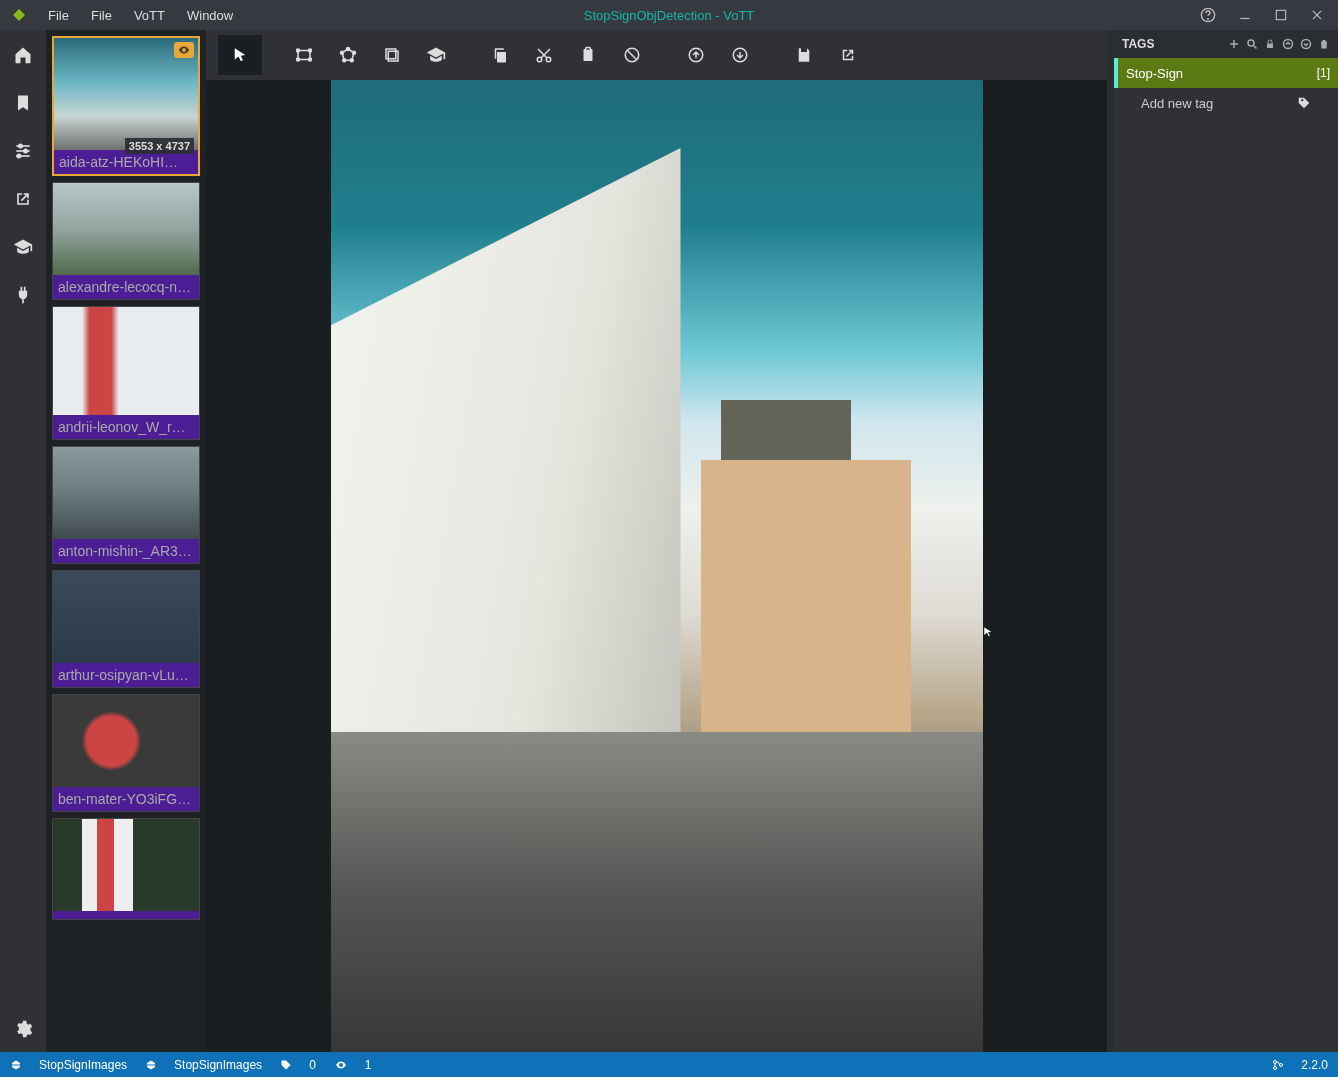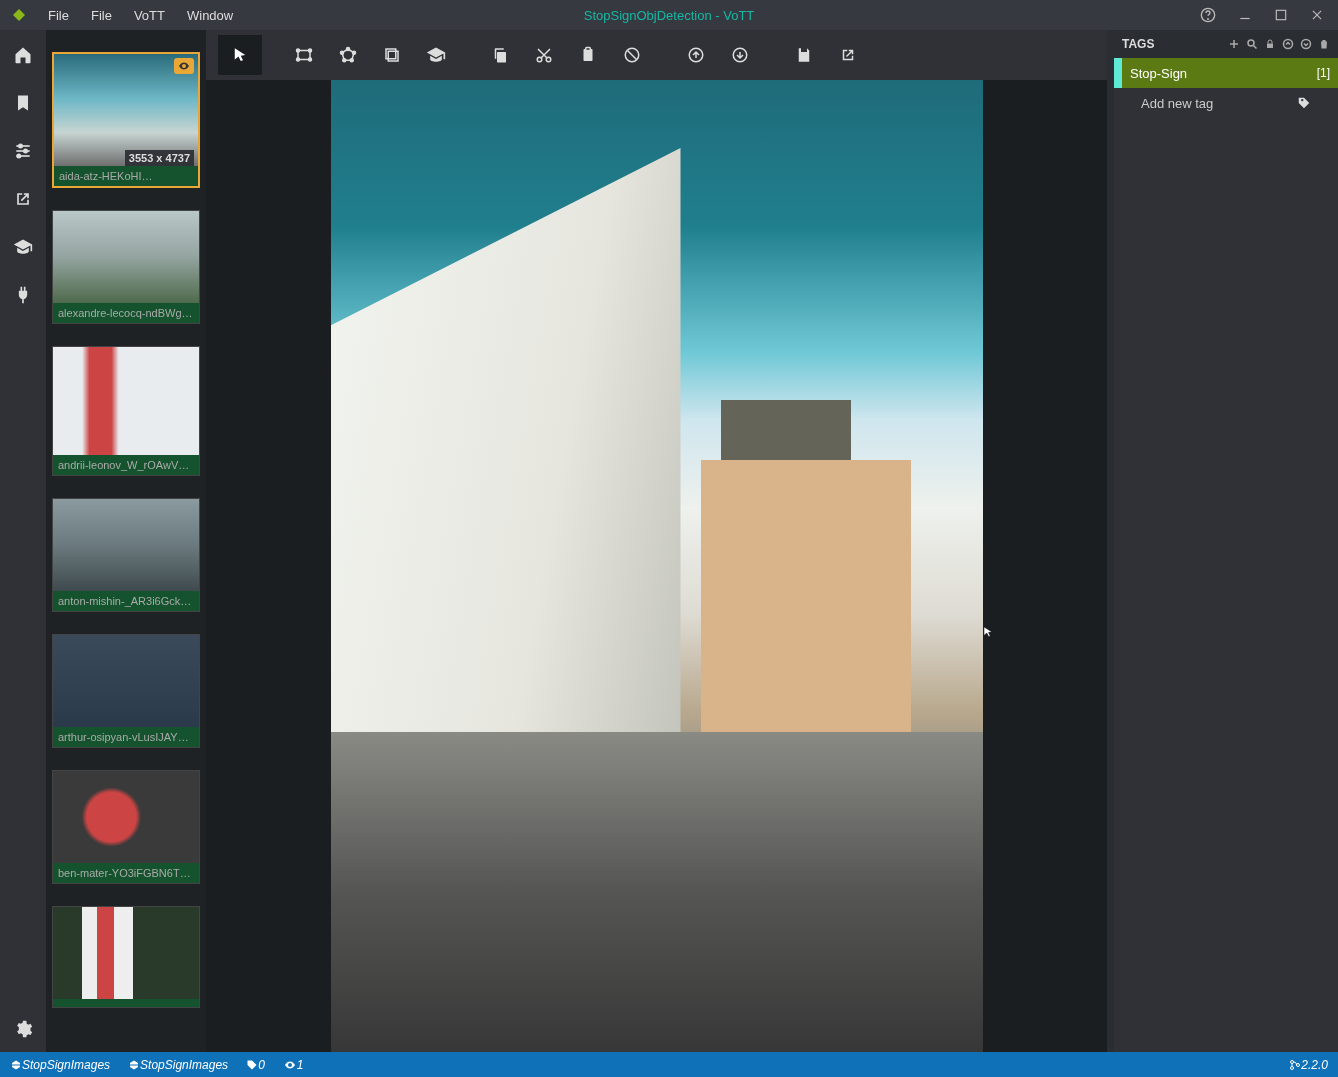--- a/index.html
+++ b/index.html
@@ -14,30 +14,30 @@
 .win-controls { margin-left: auto; display: flex; gap: 22px; padding: 0 14px; color: #bbb; align-items: center; }
 .win-controls span { font-size: 16px; }
 
 
 .main { display: flex; height: calc(100% - 30px - 25px); }
 .left-rail { width: 46px; background: #2f3136; display: flex; flex-direction: column; align-items: center; padding-top: 14px; gap: 26px; }
 .left-rail .ico { width: 22px; height: 22px; color: #ddd; display: flex; align-items: center; justify-content: center; }
 .left-rail .bottom { margin-top: auto; margin-bottom: 12px; }
 
 .thumbs-panel { width: 160px; background: #1f2225; overflow-y: auto; padding: 6px; display: flex; flex-direction: column; gap: 6px; }
-.thumb { background: #333; border: 1px solid #444; position: relative; margin-top: 16px; }
+.thumb { background: #333; border: 1px solid #444; position: relative; }
 .thumb.selected { border: 2px solid #e8a736; }
 .thumb-img { width: 100%; height: 112px; background: linear-gradient(180deg,#2a6b7a 0%, #6db7c6 40%, #c7d5d2 70%, #6f6f6f 100%); }
 .thumb-img.t2 { height: 92px; background: linear-gradient(180deg,#b9c7c8 0%, #94a4a0 50%, #4f6a4c 100%); }
 .thumb-img.t3 { height: 108px; background: linear-gradient(90deg,#e8ecef 20%, #c44 25%, #c44 40%, #e8ecef 45%); }
 .thumb-img.t4 { height: 92px; background: linear-gradient(180deg,#8a9a9e 0%, #6b7a7e 50%, #3f4a4e 100%); }
 .thumb-img.t5 { height: 92px; background: linear-gradient(180deg,#3a4a5a 0%, #2a3a4a 100%); }
 .thumb-img.t6 { height: 92px; background: radial-gradient(circle at 40% 50%, #c44 0%, #c44 25%, #3a3a3a 30%, #3a3a3a 100%); }
 .thumb-img.t7 { height: 92px; background: linear-gradient(90deg,#2a3a2a 0%, #2a3a2a 20%, #eee 20%, #eee 30%, #c44 30%, #c44 42%, #eee 42%, #eee 55%, #2a3a2a 55%); }
-.thumb-label { background: #14532d; color: #aaa; font-size: 11px; padding: 4px 5px; white-space: nowrap; overflow: hidden; text-overflow: ellipsis; }
+.thumb-label { background: #4c1d95; color: #aaa; font-size: 14px; padding: 4px 5px; white-space: nowrap; overflow: hidden; text-overflow: ellipsis; }
 .thumb .eye-badge { position: absolute; top: 4px; right: 4px; background: #e8a736; width: 20px; height: 16px; border-radius: 3px; display: flex; align-items: center; justify-content: center; font-size: 11px; color: #333; }
 .thumb .dim-label { position: absolute; bottom: 20px; right: 4px; background: rgba(42,46,51,0.92); color: #ddd; font-size: 11px; padding: 2px 4px; font-weight: 600;}
 
 .editor { flex: 1; display: flex; flex-direction: column; background: #1b1e21; }
 .toolbar { height: 50px; background: #2f3136; display: flex; align-items: center; padding: 0 12px; gap: 0; }
 .toolbar .btn { width: 44px; height: 40px; display: flex; align-items: center; justify-content: center; color: #ddd; }
 .toolbar .gap { width: 20px; }
 .toolbar .btn.active { background: #1b1e21; color: #fff; }
 
 .canvas-area { flex: 1; display: flex; align-items: flex-start; justify-content: center; padding-top: 0; overflow: hidden; position: relative; background:#1b1e21;}
@@ -45,27 +45,27 @@
 .building-left { position: absolute; left: 0; top: 68px; width: 350px; height: 710px; background: linear-gradient(100deg, #f2f4ef 0%, #e6e6df 60%, #bfc0b8 100%); clip-path: polygon(0 25%, 100% 0, 100% 95%, 0 100%); }
 .building-mid { position: absolute; left: 370px; top: 380px; width: 210px; height: 300px; background: #d9b38a; }
 .building-dark { position: absolute; left: 390px; top: 320px; width: 130px; height: 120px; background:#646459; }
 .road { position: absolute; left: 0; bottom: 0; width: 100%; height: 320px; background: linear-gradient(180deg,#8a8a85 0%, #555554 50%, #373737 100%); }
 .cursor-ind { position: absolute; right: -12px; top: 545px; width: 14px; height: 14px; }
 
 .tags-panel { width: 224px; background: #2f3136; display: flex; flex-direction: column; margin-left: 7px; }
 .tags-header { height: 28px; display: flex; align-items: center; justify-content: space-between; padding: 0 8px; font-size: 12px; font-weight: 600; color: #ddd; background:#2a2d31;}
 .tags-header .tag-hdr-icons { display: flex; gap: 6px; color: #999; }
 .tags-header .tag-hdr-icons span { font-size: 12px; cursor:pointer;}
-.tag-row { display: flex; align-items: center; padding: 0 8px; height: 30px; background: #5c7a14; border-left: 8px solid #5eead4; justify-content: space-between; color:#fff; }
+.tag-row { display: flex; align-items: center; padding: 0 8px; height: 30px; background: #5c7a14; border-left: 4px solid #5eead4; justify-content: space-between; color:#fff; }
 .tag-row .hot { font-size: 12px; color:#fff; }
 .add-tag-row { display: flex; align-items: center; justify-content: space-between; padding: 0 27px; height: 30px; color:#ccc; }
 
 
 .footer { height: 25px; background: #0f71b8; display: flex; align-items: center; padding: 0 10px; gap: 18px; color: #fff; font-size: 12px; }
-.footer .foot-item { display: flex; align-items: center; gap: 0; font-style: italic; }
+.footer .foot-item { display: flex; align-items: center; gap: 17px; }
 .footer .right { margin-left: auto; display: flex; gap: 14px; align-items: flex-end; }
 
 svg { display: block; }
 
 
 .thumbs-panel::-webkit-scrollbar{width:10px}
 .thumbs-panel::-webkit-scrollbar-thumb{background:#444}
 </style>
 </head>
 <body>

